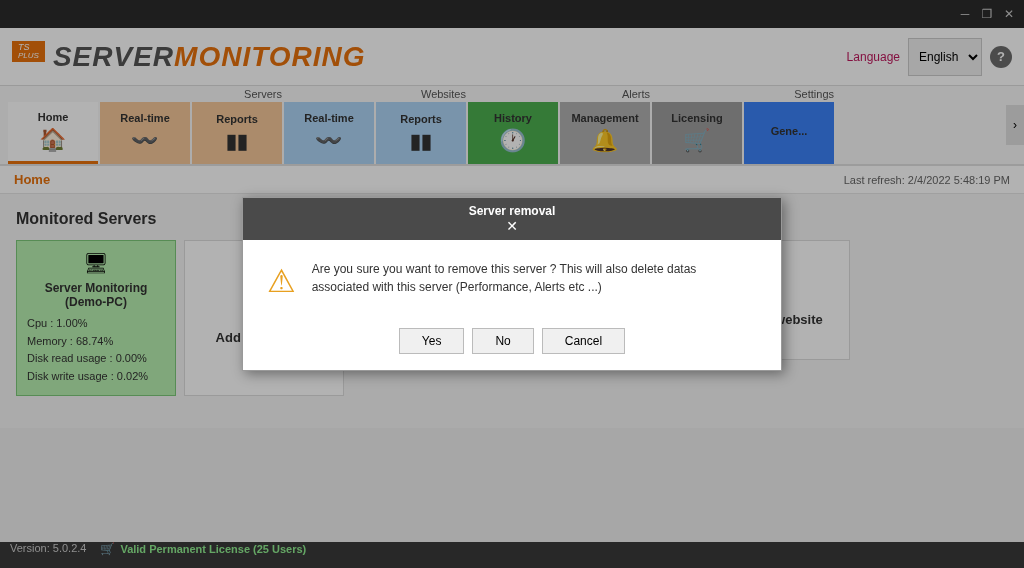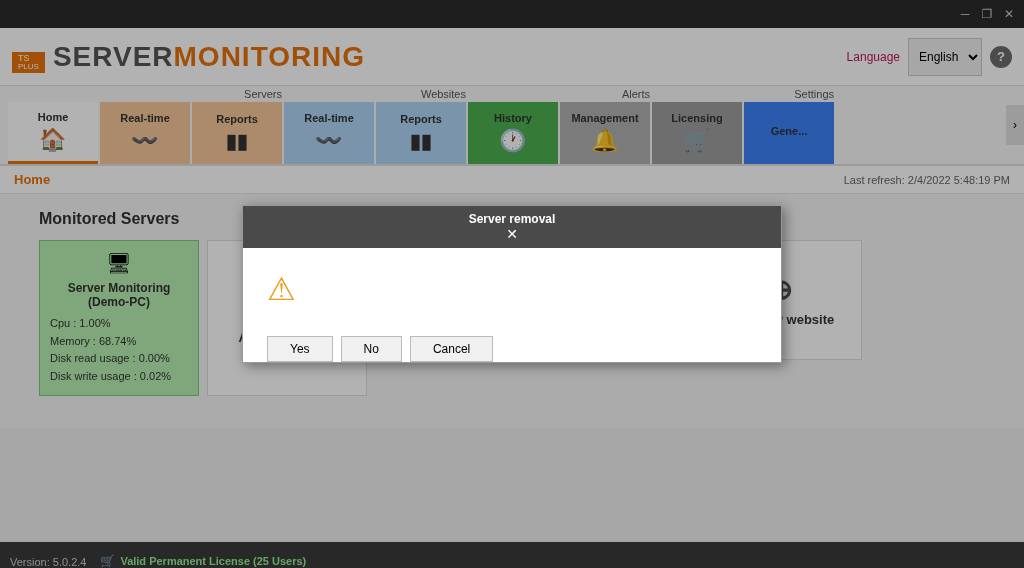--- a/index.html
+++ b/index.html
@@ -24,21 +24,21 @@
     .header {
       background: white;
       height: 58px;
       display: flex;
       align-items: center;
       padding: 0 12px;
       border-bottom: 1px solid #ddd;
       justify-content: space-between;
     }
     .logo {
-      display: flex; align-items: flex-end; gap: 8px;
+      display: flex; align-items: flex-start; gap: 8px; font-style: italic;
     }
     .logo-ts {
       background: #e8720c;
       color: white;
       font-weight: bold;
       font-size: 18px;
       padding: 2px 6px;
       line-height: 1;
     }
     .logo-ts span { display: block; font-size: 9px; font-weight: normal; }
@@ -120,21 +120,21 @@
 
     
     .main-content {
       padding: 16px;
       background: #f5f5f5;
     }
 
     .section-title { font-size: 16px; font-weight: bold; color: #333; margin-bottom: 12px; }
 
     .content-row {
-      display: flex; gap: 20px; margin-bottom: 16px; margin-left: 23px;
+      display: flex; gap: 20px; margin-bottom: 16px;
     }
 
     .servers-section, .websites-section {
       flex: 1;
     }
 
     .cards-row {
       display: flex; gap: 8px;
     }
 
@@ -199,34 +199,34 @@
     }
     .modal-body {
       padding: 20px 24px;
       display: flex; align-items: flex-start; gap: 16px;
     }
     .warning-icon {
       font-size: 32px; color: #e8a020; flex-shrink: 0; margin-top: 2px;
     }
     .modal-message { font-size: 12px; color: #333; line-height: 1.5; }
     .modal-footer {
-      padding: 8px 24px 0;
-      display: flex; gap: 8px; 
+      padding: 8px 24px 16px;
+      display: flex; gap: 8px; justify-content: center;
     }
     .modal-btn {
       padding: 5px 22px; font-size: 12px; cursor: pointer;
       border: 1px solid #bbb; background: #f0f0f0;
     }
 
     
     .statusbar {
       position: absolute; bottom: 0; left: 0; right: 0;
       height: 26px;
       background: #3a3a3a;
-      display: flex; align-items: flex-end; padding: 0 10px;
+      display: flex; align-items: flex-start; padding: 0 10px;
       gap: 14px;
     }
     .statusbar-version { color: #ccc; font-size: 11px; }
     .statusbar-license {
       display: flex; align-items: center; gap: 5px;
       color: #90ee90; font-size: 11px; font-weight: bold;
     }
     .license-icon { font-size: 12px; }
   </style>
 </head>
@@ -378,20 +378,21 @@
 </div>
 
 <div class="modal-overlay">
   <div class="modal">
     <div class="modal-header">
       <span>Server removal</span>
       <button class="modal-close-btn">✕</button>
     </div>
     <div class="modal-body">
       <div class="warning-icon">⚠</div>
+      <div class="modal-message">Are you sure you want to remove this server ? This will also delete datas associated with this server (Performance, Alerts etc ...)</div>
     </div>
     <div class="modal-footer">
       <button class="modal-btn">Yes</button>
       <button class="modal-btn">No</button>
       <button class="modal-btn">Cancel</button>
     </div>
   </div>
 </div>
 
 <div class="statusbar">

